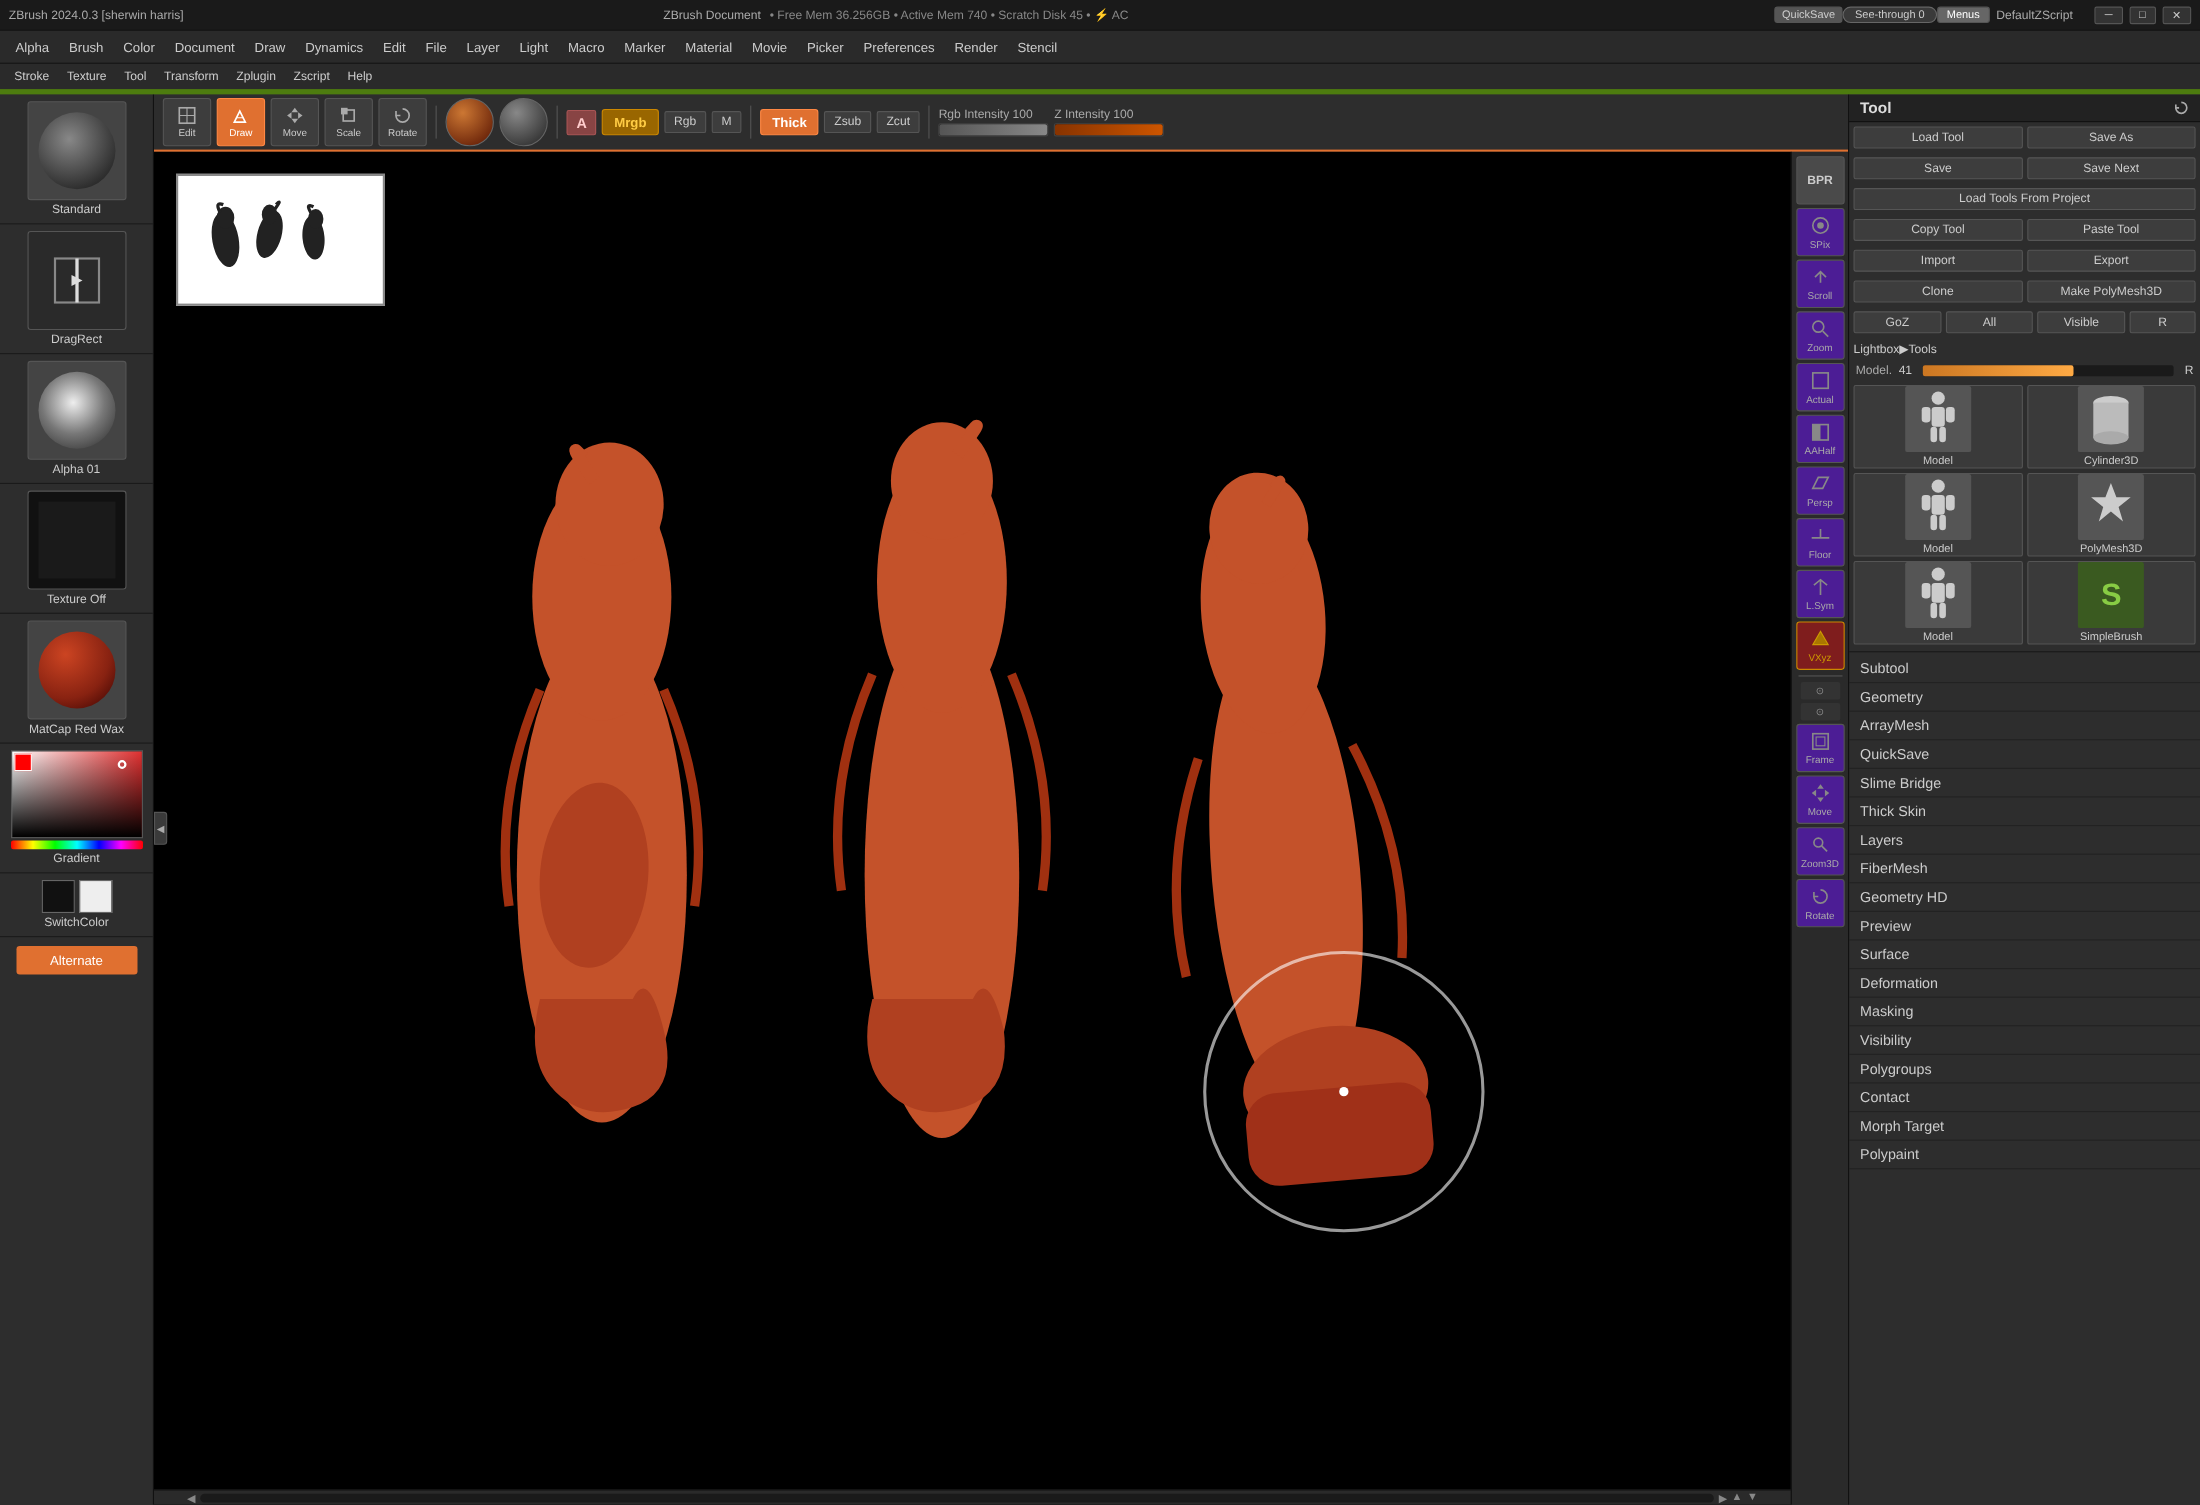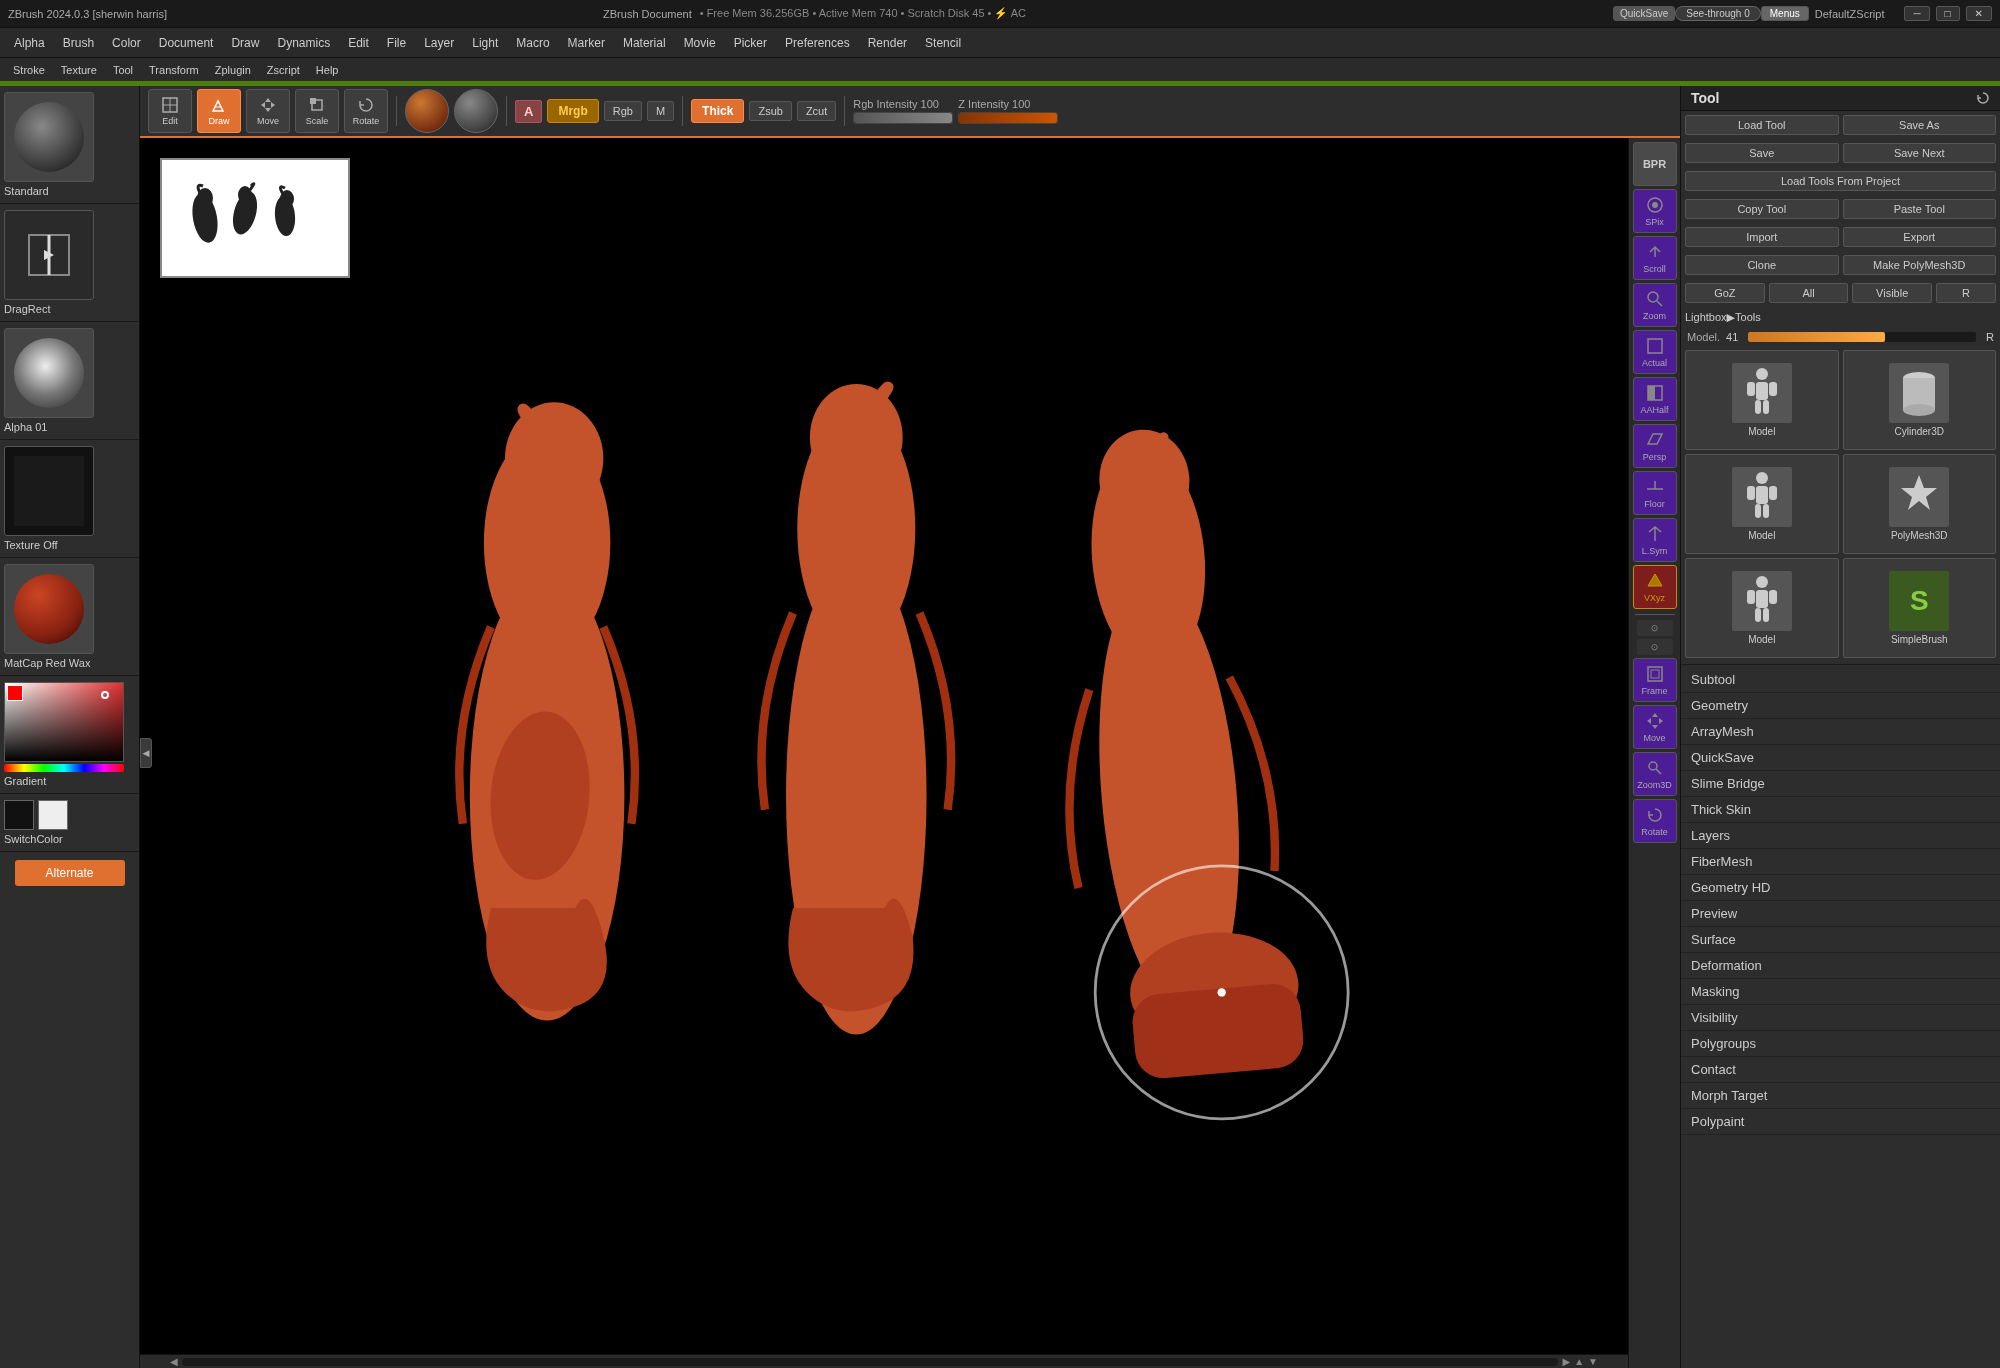--- a/index.html
+++ b/index.html
@@ -120,21 +120,21 @@
       justify-content: center;
       font-size: 9px;
       gap: 2px;
     }
     .tool-btn.active { background: #e07030; border-color: #ff8844; color: white; }
 
     
     .sidebar-section {
       display: flex;
       flex-direction: column;
-      align-items: flex-start;
+      align-items: center;
       padding: 6px 4px;
       border-bottom: 1px solid #1a1a1a;
     }
     .sidebar-thumb {
       width: 90px;
       height: 90px;
       background: #444;
       border: 1px solid #555;
       border-radius: 3px;
       display: flex;
@@ -231,21 +231,21 @@
     
     .tool-grid {
       display: grid;
       grid-template-columns: 1fr 1fr;
       gap: 4px;
       padding: 4px;
     }
     .tool-grid-item {
       background: #3a3a3a;
       border: 1px solid #555;
-      padding: 12px;
+      padding: 0;
       cursor: pointer;
       border-radius: 2px;
       display: flex;
       flex-direction: column;
       align-items: center;
       gap: 3px;
     }
     .tool-grid-item .tg-icon {
       width: 60px;
       height: 60px;

